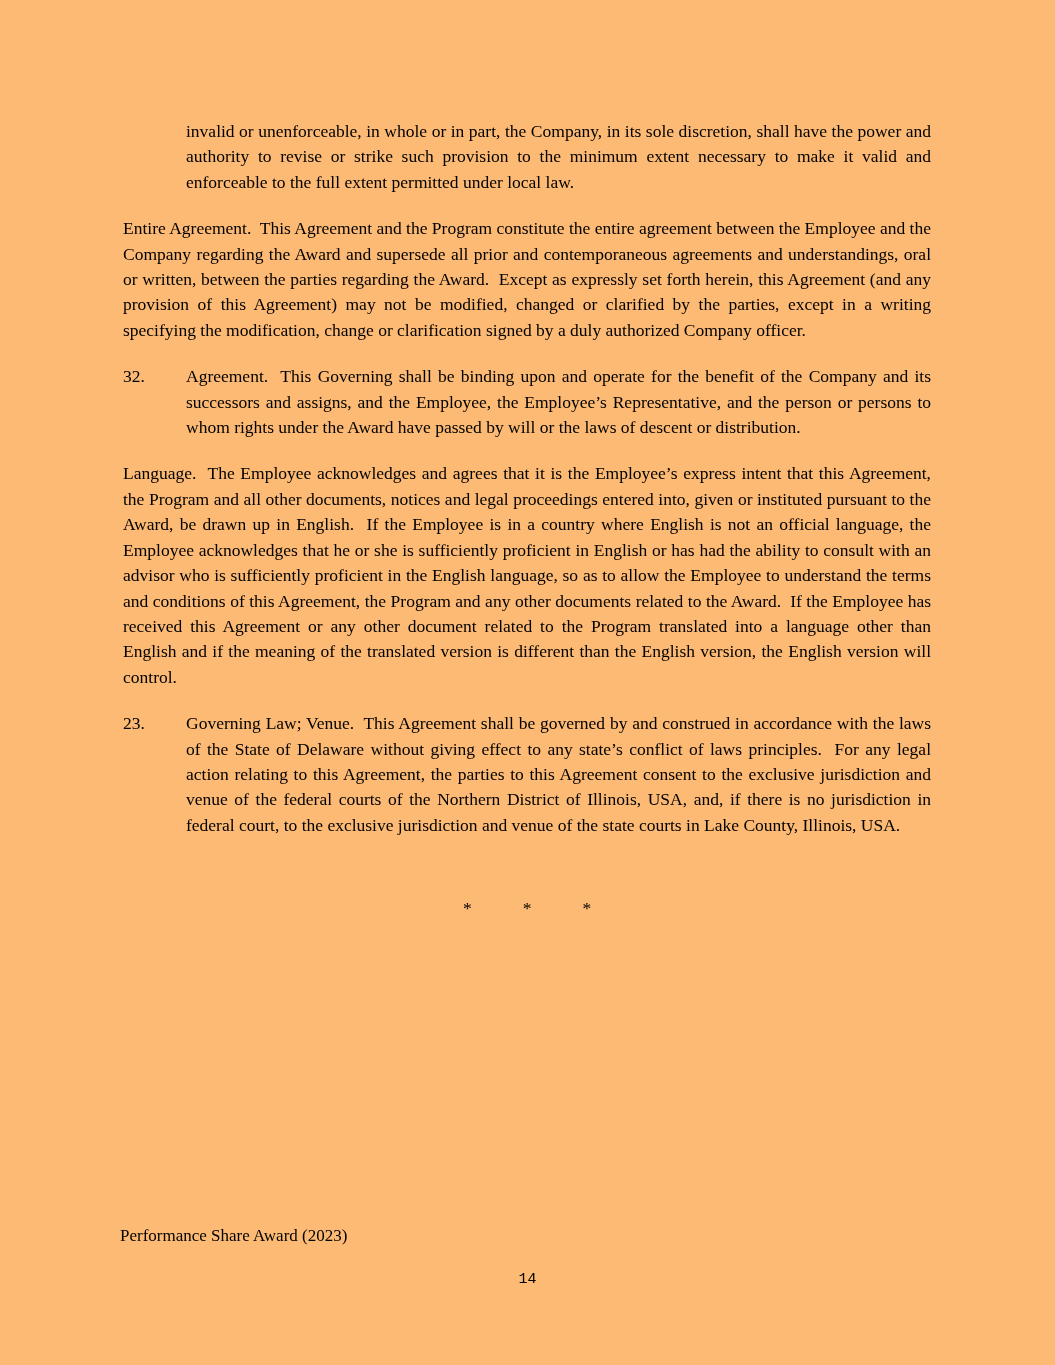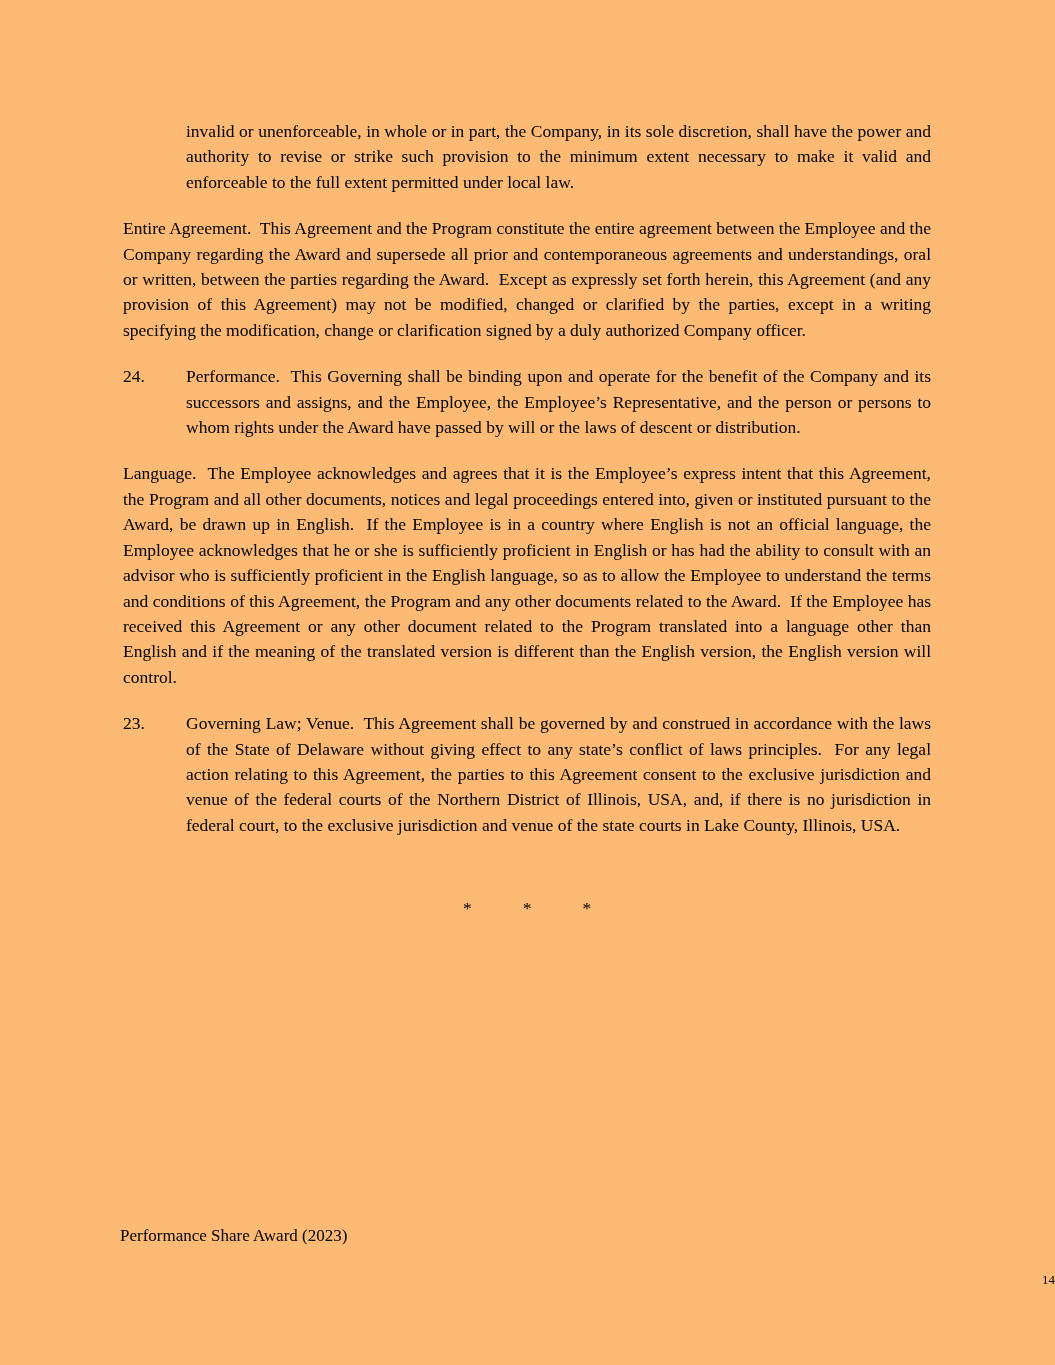--- a/index.html
+++ b/index.html
@@ -52,23 +52,24 @@
     display: flex;
     justify-content: center;
     gap: 51px;
     line-height: 25.4px;
   }
   .page-number {
     position: absolute;
     left: 0;
     top: 1270px;
     width: 100%;
-    text-align: right;
-    font-size: 13px;
+    text-align: center;
+    font-size: 15px;
     line-height: 20px;
+    font-family: Liberation Mono, monospace;
   }
   .footer-label {
     position: absolute;
     left: 120px;
     top: 1227px;
     font-size: 17px;
     line-height: 18px;
   }
 </style>
 </head>
@@ -77,22 +78,22 @@
 <div class="page">
   <div class="content">
 
     <p class="para-cont">invalid or unenforceable, in whole or in part, the Company, in its sole discretion, shall have the power and authority to revise or strike such provision to the minimum extent necessary to make it valid and enforceable to the full extent permitted under local law.</p>
 
     <div class="section">
       <p class="sec-text"><span class="sec-title">Entire Agreement.</span><span>  </span><span>This Agreement and the Program constitute the entire agreement between the Employee and the Company regarding the Award and supersede all prior and contemporaneous agreements and understandings, oral or written, between the parties regarding the Award.  Except as expressly set forth herein, this Agreement (and any provision of this Agreement) may not be modified, changed or clarified by the parties, except in a writing specifying the modification, change or clarification signed by a duly authorized Company officer.</span></p>
     </div>
 
     <div class="section">
-      <span class="sec-num">24.</span>
-      <p class="sec-text"><span class="sec-title">Performance</span><span>.  </span><span>This Governing shall be binding upon and operate for the benefit of the Company and its successors and assigns, and the Employee, the Employee’s Representative, and the person or persons to whom rights under the Award have passed by will or the laws of descent or distribution.</span></p>
+      <span class="sec-num">32.</span>
+      <p class="sec-text"><span class="sec-title">Agreement</span><span>.  </span><span>This Governing shall be binding upon and operate for the benefit of the Company and its successors and assigns, and the Employee, the Employee’s Representative, and the person or persons to whom rights under the Award have passed by will or the laws of descent or distribution.</span></p>
     </div>
 
     <div class="section">
       <p class="sec-text"><span class="sec-title">Language</span><span>.  </span><span>The Employee acknowledges and agrees that it is the Employee’s express intent that this Agreement, the Program and all other documents, notices and legal proceedings entered into, given or instituted pursuant to the Award, be drawn up in English.  If the Employee is in a country where English is not an official language, the Employee acknowledges that he or she is sufficiently proficient in English or has had the ability to consult with an advisor who is sufficiently proficient in the English language, so as to allow the Employee to understand the terms and conditions of this Agreement, the Program and any other documents related to the Award.  If the Employee has received this Agreement or any other document related to the Program translated into a language other than English and if the meaning of the translated version is different than the English version, the English version will control.</span></p>
     </div>
 
     <div class="section">
       <span class="sec-num">23.</span>
       <p class="sec-text"><span class="sec-title">Governing Law; Venue</span><span>.  </span><span>This Agreement shall be governed by and construed in accordance with the laws of the State of Delaware without giving effect to any state’s conflict of laws principles.  For any legal action relating to this Agreement, the parties to this Agreement consent to the exclusive jurisdiction and venue of the federal courts of the Northern District of Illinois, USA, and, if there is no jurisdiction in federal court, to the exclusive jurisdiction and venue of the state courts in Lake County, Illinois, USA.</span></p>
     </div>

